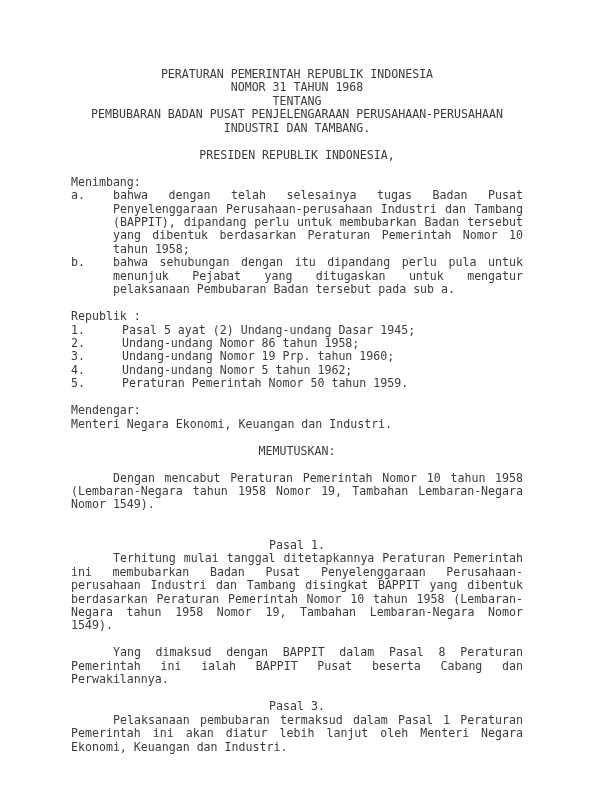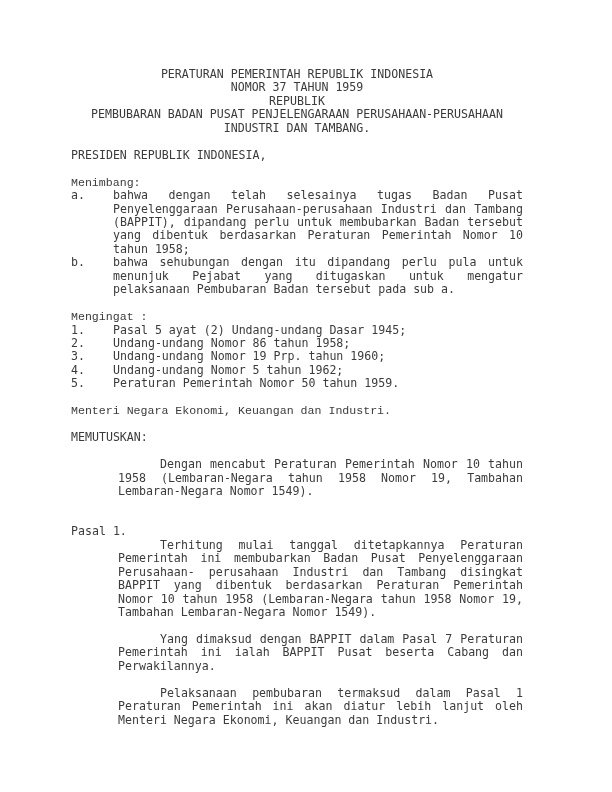--- a/index.html
+++ b/index.html
@@ -40,28 +40,27 @@
     text-align: center;
   }
   .title-line {
     white-space: pre;
     text-align: center;
   }
 
   .spacer-sm { height: 13.45px; }
 
   .centered {
-    text-align: left;
+    text-align: center;
     white-space: pre;
   }
 
   
   .label-line {
     white-space: pre;
-    font-family: Liberation Mono, monospace;
   }
 
   
   .list {
     margin: 0;
   }
   .list-item {
     display: flex;
     align-items: flex-start;
   }
@@ -71,43 +70,43 @@
     white-space: pre;
   }
   .list-body {
     flex: 1 1 auto;
     text-align: justify;
     text-justify: inter-word;
     text-align-last: left;
   }
   .list-body.nojust {
     text-align: center;
+    margin-left: 9px;
   }
 
   
   .para {
     text-align: justify;
     text-justify: inter-word;
     text-align-last: left;
   }
   .para.indent {
     text-indent: 42px;
-    margin-left: 47px;
   }
 </style>
 </head>
 <body>
 
 <div class="page">
   <div class="doc">
 
     <div class="title-block">
       <div class="title-line">PERATURAN PEMERINTAH REPUBLIK INDONESIA</div>
-      <div class="title-line">NOMOR 37 TAHUN 1959</div>
-      <div class="title-line">REPUBLIK</div>
+      <div class="title-line">NOMOR 31 TAHUN 1968</div>
+      <div class="title-line">TENTANG</div>
       <div class="title-line">PEMBUBARAN BADAN PUSAT PENJELENGARAAN PERUSAHAAN-PERUSAHAAN</div>
       <div class="title-line">INDUSTRI DAN TAMBANG.</div>
     </div>
 
     <div class="spacer-sm"></div>
 
     <div class="centered">PRESIDEN REPUBLIK INDONESIA,</div>
 
     <div class="spacer-sm"></div>
 
@@ -119,21 +118,21 @@
         <span class="list-body">bahwa dengan telah selesainya tugas Badan Pusat Penyelenggaraan Perusahaan-perusahaan Industri dan Tambang (BAPPIT), dipandang perlu untuk membubarkan Badan tersebut yang dibentuk berdasarkan Peraturan Pemerintah Nomor 10 tahun 1958;</span>
       </div>
       <div class="list-item">
         <span class="list-marker">b.</span>
         <span class="list-body">bahwa sehubungan dengan itu dipandang perlu pula untuk menunjuk Pejabat yang ditugaskan untuk mengatur pelaksanaan Pembubaran Badan tersebut pada sub a.</span>
       </div>
     </div>
 
     <div class="spacer-sm"></div>
 
-    <div class="label-line">Mengingat :</div>
+    <div class="label-line">Republik :</div>
 
     <div class="list">
       <div class="list-item">
         <span class="list-marker">1.</span>
         <span class="list-body nojust">Pasal 5 ayat (2) Undang-undang Dasar 1945;</span>
       </div>
       <div class="list-item">
         <span class="list-marker">2.</span>
         <span class="list-body nojust">Undang-undang Nomor 86 tahun 1958;</span>
       </div>
@@ -146,40 +145,42 @@
         <span class="list-body nojust">Undang-undang Nomor 5 tahun 1962;</span>
       </div>
       <div class="list-item">
         <span class="list-marker">5.</span>
         <span class="list-body nojust">Peraturan Pemerintah Nomor 50 tahun 1959.</span>
       </div>
     </div>
 
     <div class="spacer-sm"></div>
 
+    <div class="label-line">Mendengar:</div>
     <div class="label-line">Menteri Negara Ekonomi, Keuangan dan Industri.</div>
 
     <div class="spacer-sm"></div>
 
     <div class="centered">MEMUTUSKAN:</div>
 
     <div class="spacer-sm"></div>
 
     <div class="para indent">Dengan mencabut Peraturan Pemerintah Nomor 10 tahun 1958 (Lembaran-Negara tahun 1958 Nomor 19, Tambahan Lembaran-Negara Nomor 1549).</div>
 
     <div class="spacer-sm"></div>
 
 
     <div class="spacer-sm"></div>
 
     <div class="centered">Pasal 1.</div>
     <div class="para indent">Terhitung mulai tanggal ditetapkannya Peraturan Pemerintah ini membubarkan Badan Pusat Penyelenggaraan Perusahaan- perusahaan Industri dan Tambang disingkat BAPPIT yang dibentuk berdasarkan Peraturan Pemerintah Nomor 10 tahun 1958 (Lembaran-Negara tahun 1958 Nomor 19, Tambahan Lembaran-Negara Nomor 1549).</div>
 
     <div class="spacer-sm"></div>
 
-    <div class="para indent">Yang dimaksud dengan BAPPIT dalam Pasal 7 Peraturan Pemerintah ini ialah BAPPIT Pusat beserta Cabang dan Perwakilannya.</div>
+    <div class="para indent">Yang dimaksud dengan BAPPIT dalam Pasal 8 Peraturan Pemerintah ini ialah BAPPIT Pusat beserta Cabang dan Perwakilannya.</div>
 
     <div class="spacer-sm"></div>
 
+    <div class="centered">Pasal 3.</div>
     <div class="para indent">Pelaksanaan pembubaran termaksud dalam Pasal 1 Peraturan Pemerintah ini akan diatur lebih lanjut oleh Menteri Negara Ekonomi, Keuangan dan Industri.</div>
 
   </div>
 </div>
 
 </body></html>

